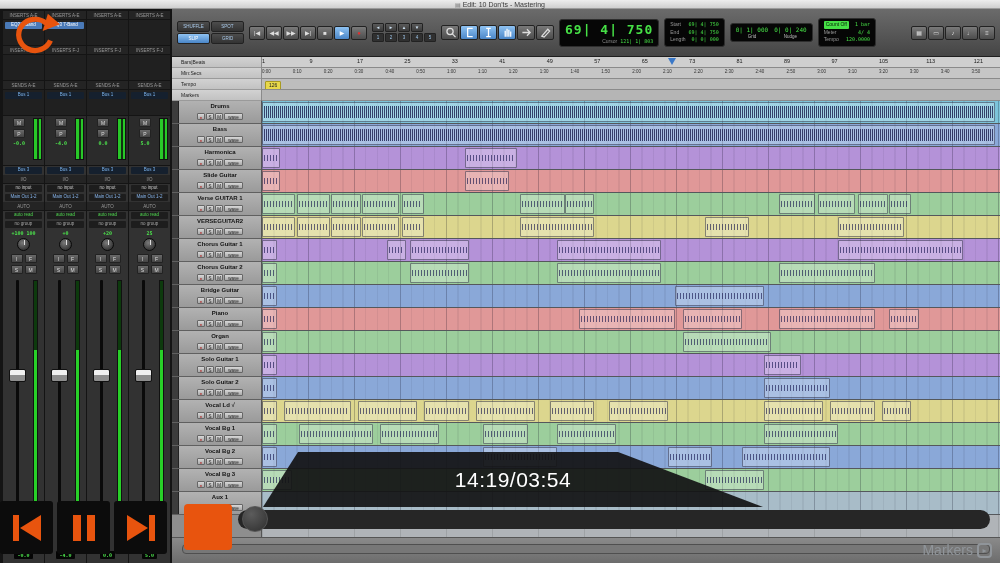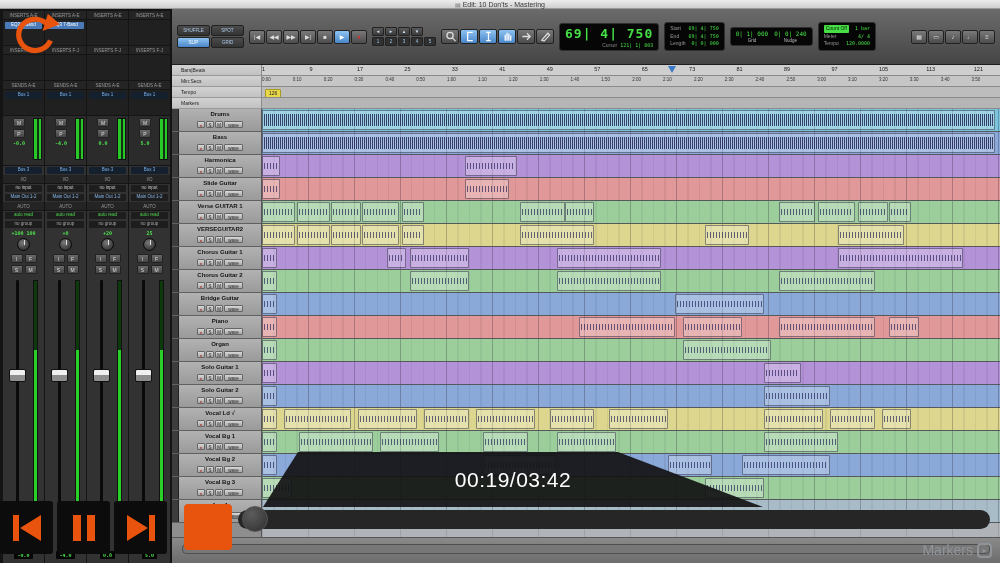--- a/index.html
+++ b/index.html
@@ -47,21 +47,21 @@
   .fader-cap { position:absolute; left:4px; top:34%; width:17px; height:13px; border:1px solid #111;
     background:linear-gradient(#f0f0f0 0 45%, #8e8e8e 45%); border-radius:2px; }
   .fader-meter { position:absolute; right:4px; top:2px; bottom:20px; width:5px; border:1px solid #111;
     background:linear-gradient(to top,#28d028 0 72%, #0d3a0d 72%); }
   .strip-foot { height:16px; display:flex; align-items:center; justify-content:center; }
   .foot-box { background:#050505; border:1px solid #333; color:#4ce04c; border-radius:2px;
     font-family:"DejaVu Sans Mono",monospace; font-size:5px; font-weight:700; padding:1px 3px; }
 
   
   .edit { flex:1; display:flex; flex-direction:column; background:#9a9a9a; min-width:0; }
-  .toolbar { height:56px; background:linear-gradient(#6b6b6b,#454545); border-bottom:1px solid #1e1e1e;
+  .toolbar { height:48px; background:linear-gradient(#6b6b6b,#454545); border-bottom:1px solid #1e1e1e;
     display:flex; align-items:center; gap:5px; padding:3px 5px; }
   #mode-grid { display:grid; grid-template-columns:repeat(2,33px); grid-auto-rows:11px; gap:1px; }
   .mode-btn { font-size:4.5px; line-height:10px; text-align:center; color:#a8c8e8; border:1px solid #222;
     background:linear-gradient(#4c4c4c,#333); border-radius:2px; }
   .mode-btn.active { background:linear-gradient(#8ec2f2,#4a86c8); color:#fff; }
   #transport { display:flex; gap:1px; align-items:center; }
   .tp-btn { min-width:16px; height:14px; font-size:6px; line-height:13px; text-align:center; color:#ddd;
     background:linear-gradient(#7a7a7a,#4c4c4c); border:1px solid #222; border-radius:2px; padding:0 1px; }
   .tp-btn.active { background:linear-gradient(#8ec2f2,#4a86c8); color:#fff; }
   .tp-btn.record { color:#e03030; }
@@ -890,21 +890,21 @@
       <rect x="25" y="2" width="6" height="26" fill="var(--accent,#e8540e)"></rect>
     </svg>
   </div>
   <div class="pb-square"></div>
 
   <div class="scrub-bar">
     <div class="scrub-knob"></div>
   </div>
 
   <div class="time-overlay">
-    <span class="time-text">00:19/03:42</span>
+    <span class="time-text">14:19/03:54</span>
   </div>
 
   <div class="watermark">
     <span>Markers</span>
     <span class="wm-badge">▸</span>
   </div>
 
 </div>
 
 </body></html>

